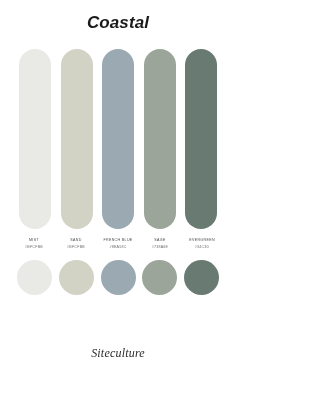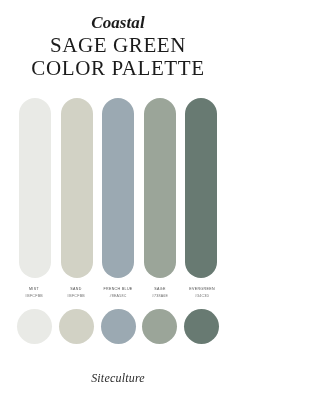--- a/index.html
+++ b/index.html
@@ -26,21 +26,21 @@
   }
 
   
   .title-block {
     padding-top:14px;
     text-align:center;
     flex:0 0 auto;
   }
 
   .title-script {
-    font-family:Liberation Serif, serif;
+    font-family:Liberation Sans, sans-serif;
     font-style:italic;
     font-weight:700;
     font-size:17px;
     color:#1b1b1b;
     letter-spacing:0.1px;
     line-height:1.05;
   }
 
   .title-main {
     font-family:"Liberation Serif", serif;
@@ -137,24 +137,20 @@
     letter-spacing:0.2px;
   }
 </style>
 </head>
 <body>
 
 <div class="poster">
 
   <div class="title-block">
     <div class="title-script">Coastal</div>
-    <div class="title-main">
-      <span>SAGE GREEN</span>
-      <span class="line2">COLOR PALETTE</span>
-    </div>
   </div>
 
   <div class="bars-row">
     <div class="bar" style="background: rgb(233, 234, 230);"></div>
     <div class="bar" style="background: rgb(210, 210, 197);"></div>
     <div class="bar" style="background: rgb(155, 169, 178);"></div>
     <div class="bar" style="background: rgb(155, 165, 153);"></div>
     <div class="bar" style="background: rgb(104, 122, 114);"></div>
   </div>
 

